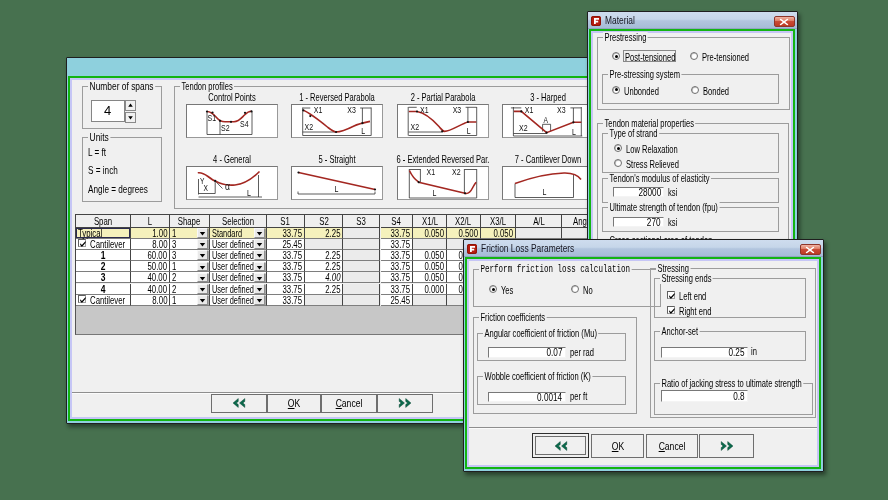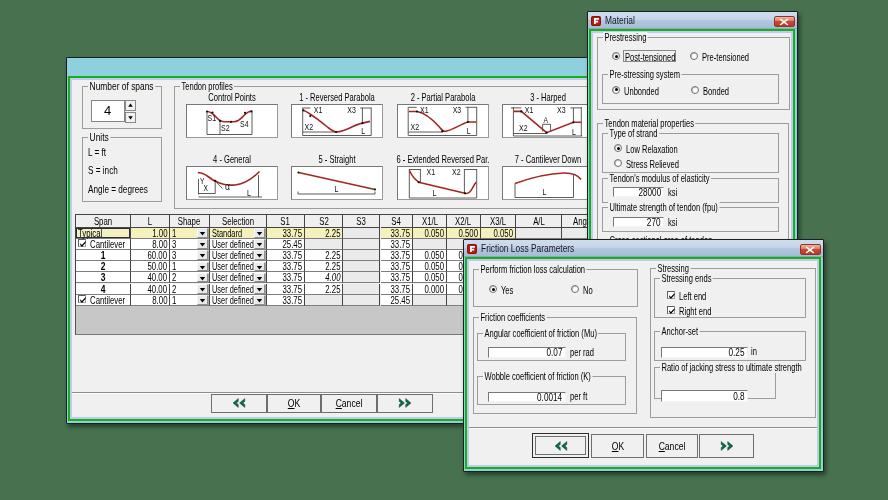--- a/index.html
+++ b/index.html
@@ -646,21 +646,21 @@
       </svg>
       <span class="ttxt" style="top:2px;">Friction Loss Parameters</span>
       <div class="cbtn" style="right:2.5px;top:4px;">
         <svg width="9" height="7" viewBox="0 0 9 7">
           <path d="M1 0 L4.5 2.4 L8 0 L9 1 L5.7 3.5 L9 6 L8 7 L4.5 4.6 L1 7 L0 6 L3.3 3.5 L0 1 Z" fill="#fff"></path>
         </svg>
       </div>
     </div>
 <div class="client" style="left:1px;top:17px;width:356px;height:212px;">
 <div class="inner">
-<div class="gb" style="left:4px;top:7.5px;width:165px;height:38px;">
+<div class="gb" style="left:4px;top:7.5px;width:188px;height:38px;font-family:Liberation Mono, monospace;">
           <span>Perform friction loss calculation</span>
         </div>
 <div class="radio sel" style="left:20px;top:24px;"></div>
 <div class="lbl" style="left:32px;top:23px;">Yes</div>
 <div class="radio" style="left:102px;top:24px;"></div>
 <div class="lbl" style="left:114px;top:23px;">No</div>
 <div class="gb" style="left:4px;top:55.5px;width:164px;height:97px;">
           <span>Friction coefficients</span>
         </div>
 <div class="gb" style="left:8px;top:72px;width:149px;height:28px;">
@@ -695,21 +695,21 @@
           </svg>
         </div>
 <div class="lbl" style="left:210px;top:44px;">Right end</div>
 <div class="gb" style="left:185px;top:70px;width:151.5px;height:29.5px;">
           <span>Anchor-set</span>
         </div>
 <div class="tb" style="left:191.5px;top:85.5px;width:87px;height:11px;">
           <span>0.25</span>
         </div>
 <div class="lbl" style="left:282px;top:83.5px;">in</div>
-<div class="gb" style="left:185px;top:106px;width:122px;height:31.5px;">
+<div class="gb" style="left:185px;top:122px;width:159px;height:31.5px;">
           <span>Ratio of jacking stress to ultimate strength</span>
         </div>
 <div class="tb" style="left:191.5px;top:129px;width:87px;height:12px;">
           <span>0.8</span>
         </div>
 <div class="sep" style="left:0px;top:166px;width:348px;"></div>
 <div style="position:absolute;left:63px;top:172px;width:57px;height:25px;border:1px solid #2e2e2e;background:#f0f0f0;">
           <div style="position:absolute;left:2px;top:2px;right:2px;bottom:2px;border:1px solid #6e6e6e;">
             <svg width="15" height="10" viewBox="0 0 15 10" style="position:absolute;left:50%;top:50%;transform:translate(-50%,-50%)">
               <g fill="#0b6a4c" stroke="#063d2c" stroke-width="0.4">

